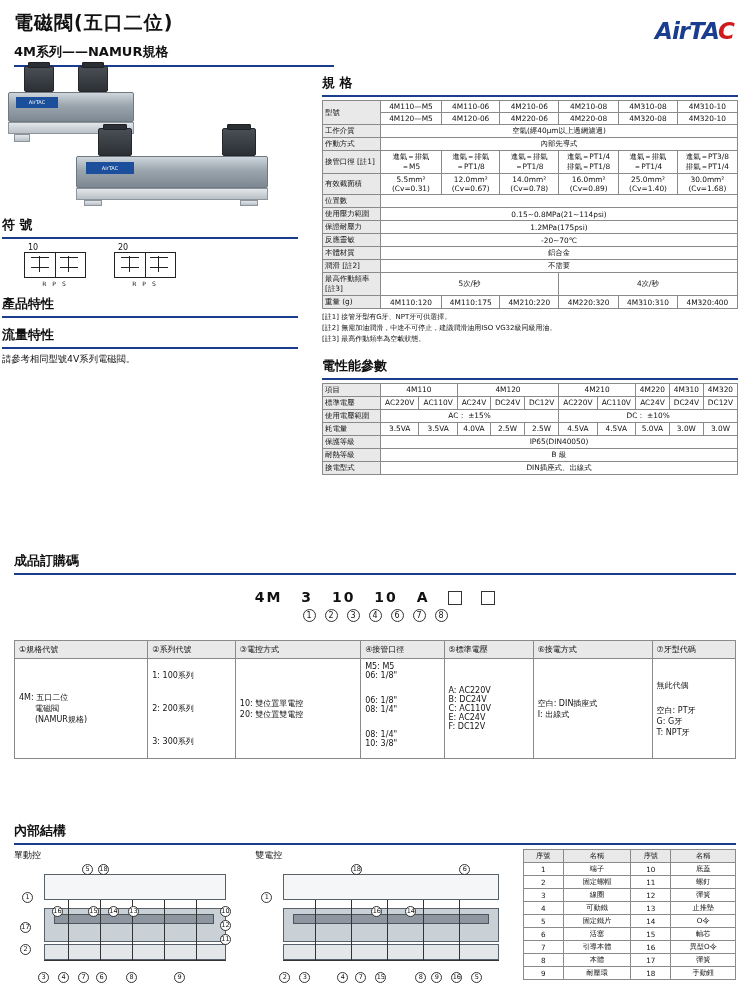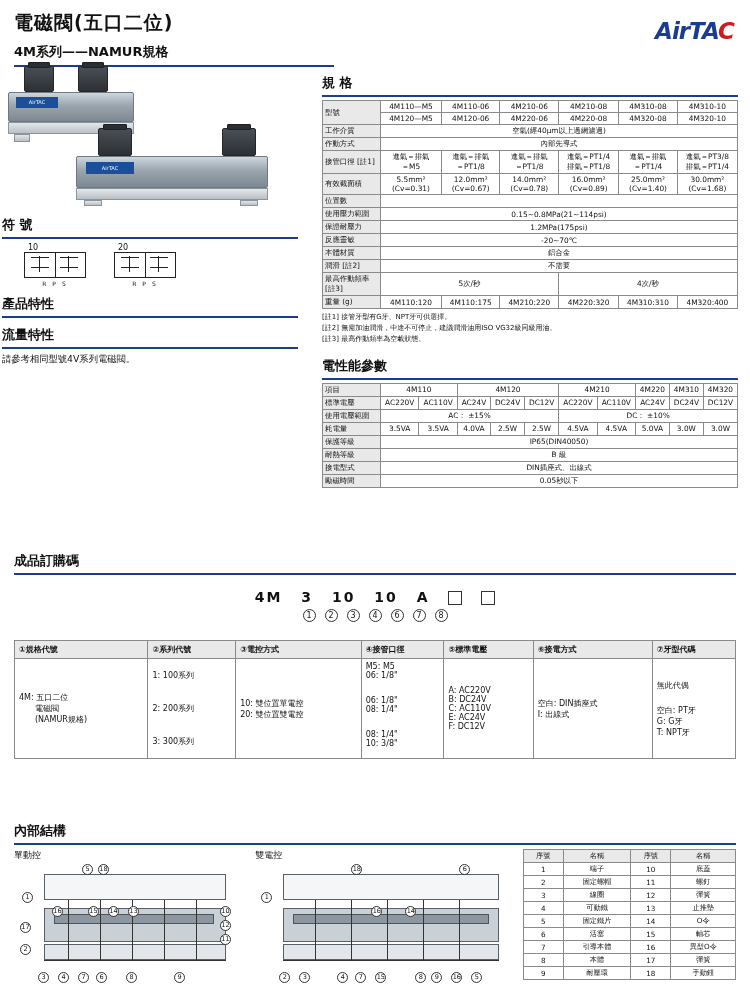--- a/index.html
+++ b/index.html
@@ -56,21 +56,21 @@
 
   
   .order { position:absolute; left:14px; top:552px; width:722px; }
   .code-row { text-align:center; font-size:14px; font-weight:bold; letter-spacing:2px; margin-top:14px;}
   .code-row span { display:inline-block; margin:0 6px; }
   .code-box { display:inline-block; width:14px; height:14px; border:1px solid #333; vertical-align:middle;}
   .circles { display:flex; justify-content:center; gap:9px; margin-top:4px;}
   .circ { width:13px; height:13px; border:1px solid #333; border-radius:50%; font-size:8px; line-height:11px; text-align:center;}
   .octbl { margin-top:18px; font-size:8px; }
   .octbl td { border:1px solid #8a8a8a; padding:3px 4px; vertical-align:top; text-align:left; height:18px;}
-  .octbl td.head { background:#e9e9e9; font-weight:bold; text-align:left; }
+  .octbl td.head { background:#e9e9e9; font-weight:normal; text-align:left; }
 
   
   .internal { position:absolute; left:14px; top:822px; width:722px; }
   .struct-wrap { display:flex; gap:6px; margin-top:4px; }
   .struct-col { position:relative; border:0; }
   .cap { font-size:9px; margin-bottom:2px; }
   .draw { position:relative; background:#fff; border:0; }
   .dtbl { font-size:7.2px; }
   .dtbl td { border:1px solid #8a8a8a; padding:1px 3px; text-align:center; }
   .dtbl td.h { background:#e9e9e9;text-align:center; }
@@ -326,24 +326,20 @@
         <td colspan="10">IP65(DIN40050)</td>
       </tr>
       <tr>
         <td class="lbl">耐熱等級</td>
         <td colspan="10">B 級</td>
       </tr>
       <tr>
         <td class="lbl">接電型式</td>
         <td colspan="10">DIN插座式、出線式</td>
       </tr>
-      <tr>
-        <td class="lbl">勵磁時間</td>
-        <td colspan="10">0.05秒以下</td>
-      </tr>
     </tbody>
       </table>
   </div>
 
   <div class="order">
     <div class="sec-h bar">成品訂購碼</div>
 
     <div class="code-row">
       <span>4M</span>
       <span>3</span>

